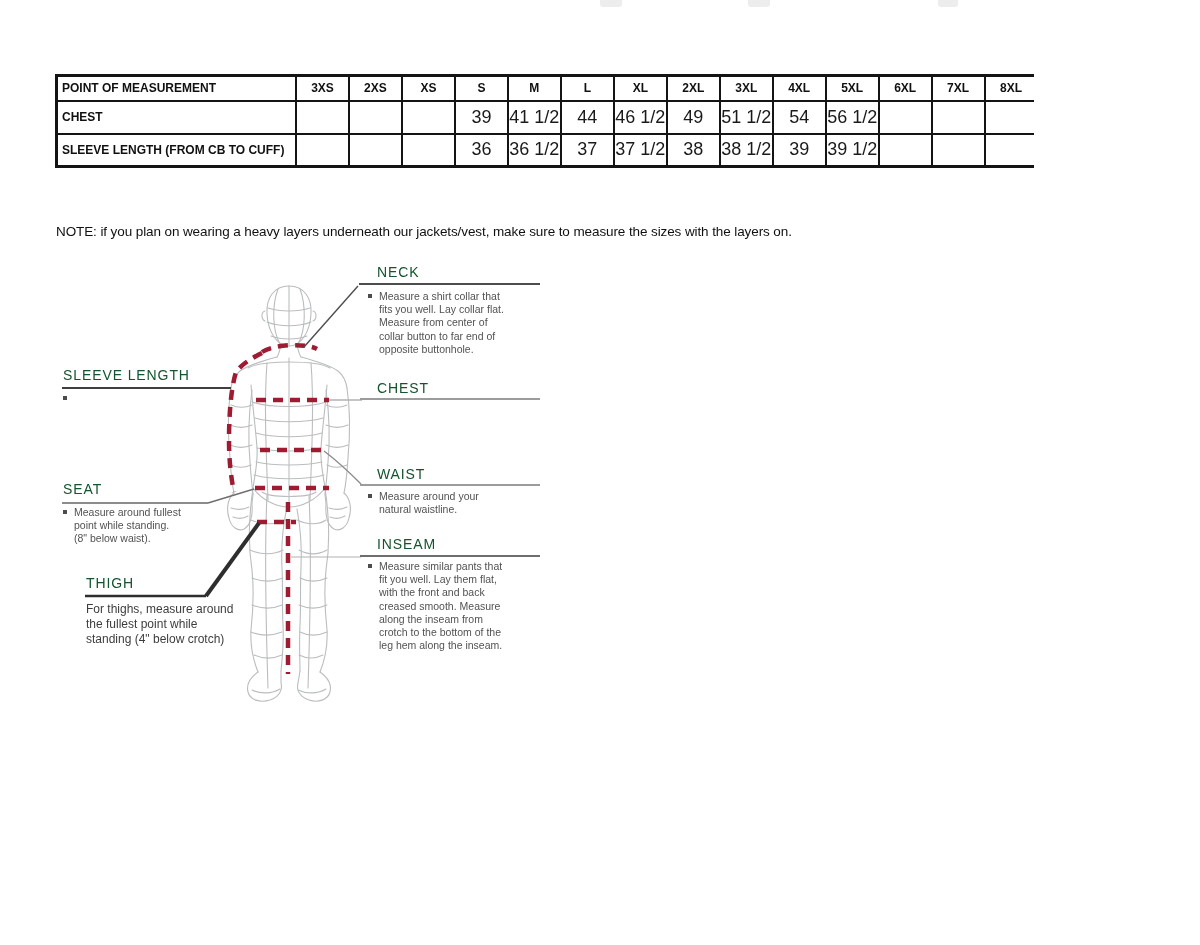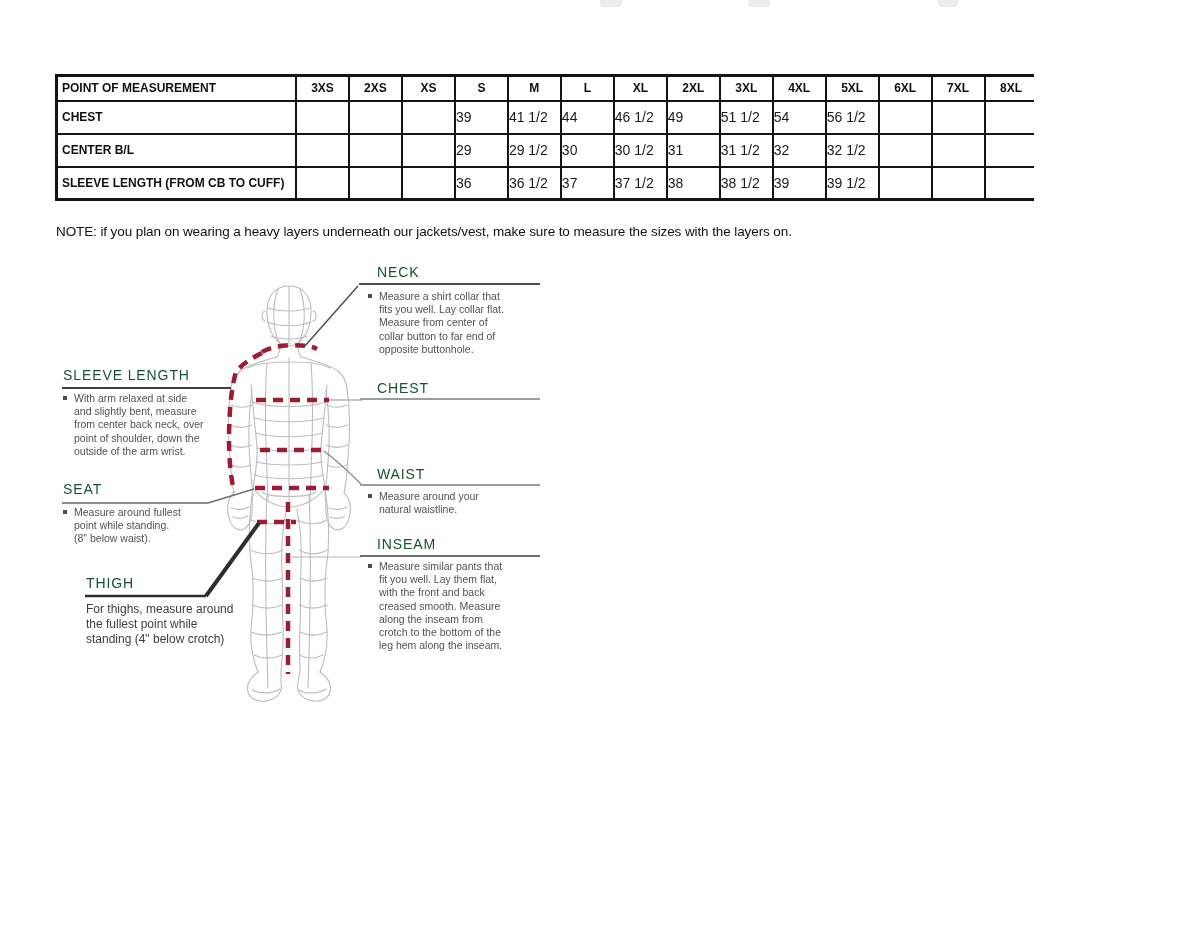--- a/index.html
+++ b/index.html
@@ -20,21 +20,21 @@
   table.size-table thead tr { height:25px; }
   table.size-table tbody tr { height:33px; }
   table.size-table thead th {
     font-size:12px; font-weight:bold; color:#101010; text-align:center;
   }
   table.size-table thead th:first-child { width:233px; text-align:left; padding-left:4px; }
   table.size-table tbody th.rowlabel {
     font-size:12px; font-weight:bold; color:#101010; text-align:left; padding-left:4px;
   }
   table.size-table tbody td {
-    font-size:14px; font-weight:400; color:#1a1a1a; 
+    font-size:18px; font-weight:400; color:#1a1a1a; text-align:center;
   }
 
   
   .note {
     position:absolute; left:56px; top:224px; width:900px;
     font-size:13.5px; font-weight:normal; color:#101010; letter-spacing:-0.1px;
   }
 
   
   svg.diagram { position:absolute; left:0; top:0; width:1200px; height:945px; }
@@ -100,39 +100,20 @@
           <td>51 1/2</td>
           <td>54</td>
           <td>56 1/2</td>
           <td></td>
           <td></td>
           <td></td>
           <td></td>
           <td></td>
         </tr>
         <tr>
-          <th class="rowlabel">CENTER B/L</th>
-          <td></td>
-          <td></td>
-          <td></td>
-          <td>29</td>
-          <td>29 1/2</td>
-          <td>30</td>
-          <td>30 1/2</td>
-          <td>31</td>
-          <td>31 1/2</td>
-          <td>32</td>
-          <td>32 1/2</td>
-          <td></td>
-          <td></td>
-          <td></td>
-          <td></td>
-          <td></td>
-        </tr>
-        <tr>
           <th class="rowlabel">SLEEVE LENGTH (FROM CB TO CUFF)</th>
           <td></td>
           <td></td>
           <td></td>
           <td>36</td>
           <td>36 1/2</td>
           <td>37</td>
           <td>37 1/2</td>
           <td>38</td>
           <td>38 1/2</td>
@@ -284,25 +265,20 @@
 with the front and back
 creased smooth. Measure
 along the inseam from
 crotch to the bottom of the
 leg hem along the inseam.</span>
   </div>
 
   <div class="guide-heading" style="left:63px; top:367px;">SLEEVE LENGTH</div>
   <div class="guide-text" style="left:63px; top:392px; width:178px;">
     <span class="bullet"></span>
-    <span class="pre">With arm relaxed at side
-and slightly bent, measure
-from center back neck, over
-point of shoulder, down the
-outside of the arm wrist.</span>
   </div>
 
   <div class="guide-heading" style="left:63px; top:481px;">SEAT</div>
   <div class="guide-text" style="left:63px; top:506px; width:172px;">
     <span class="bullet"></span>
     <span class="pre">Measure around fullest
 point while standing.
 (8" below waist).</span>
   </div>
 

